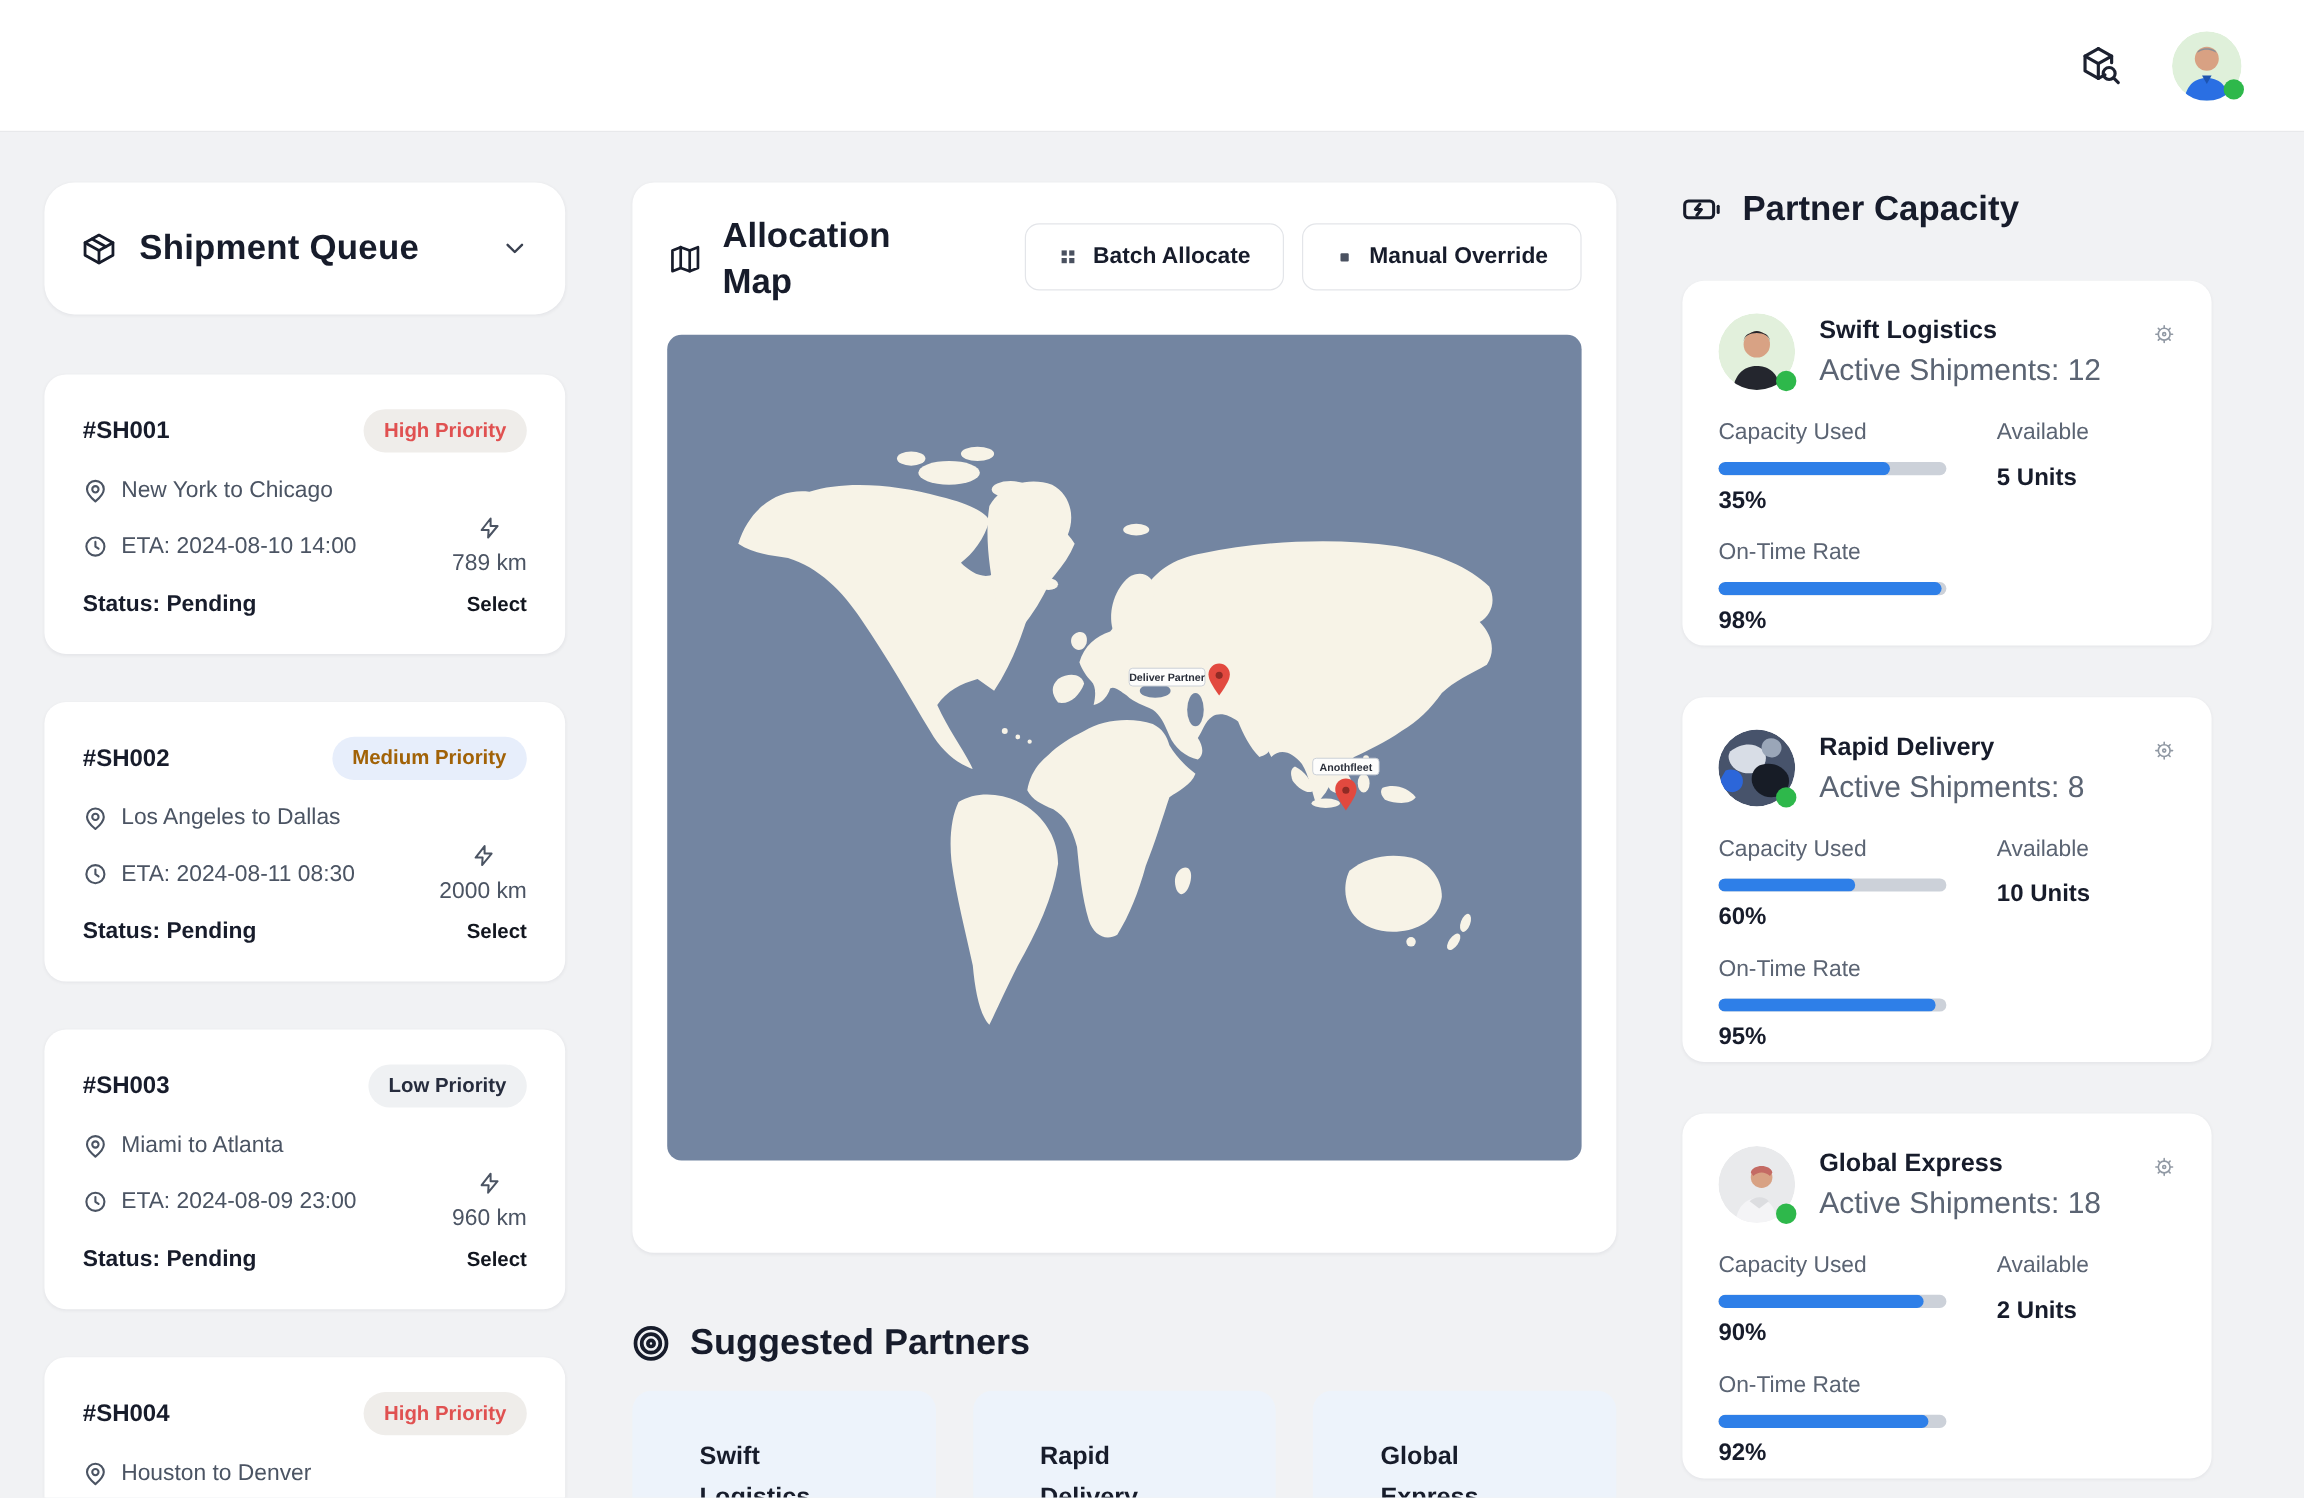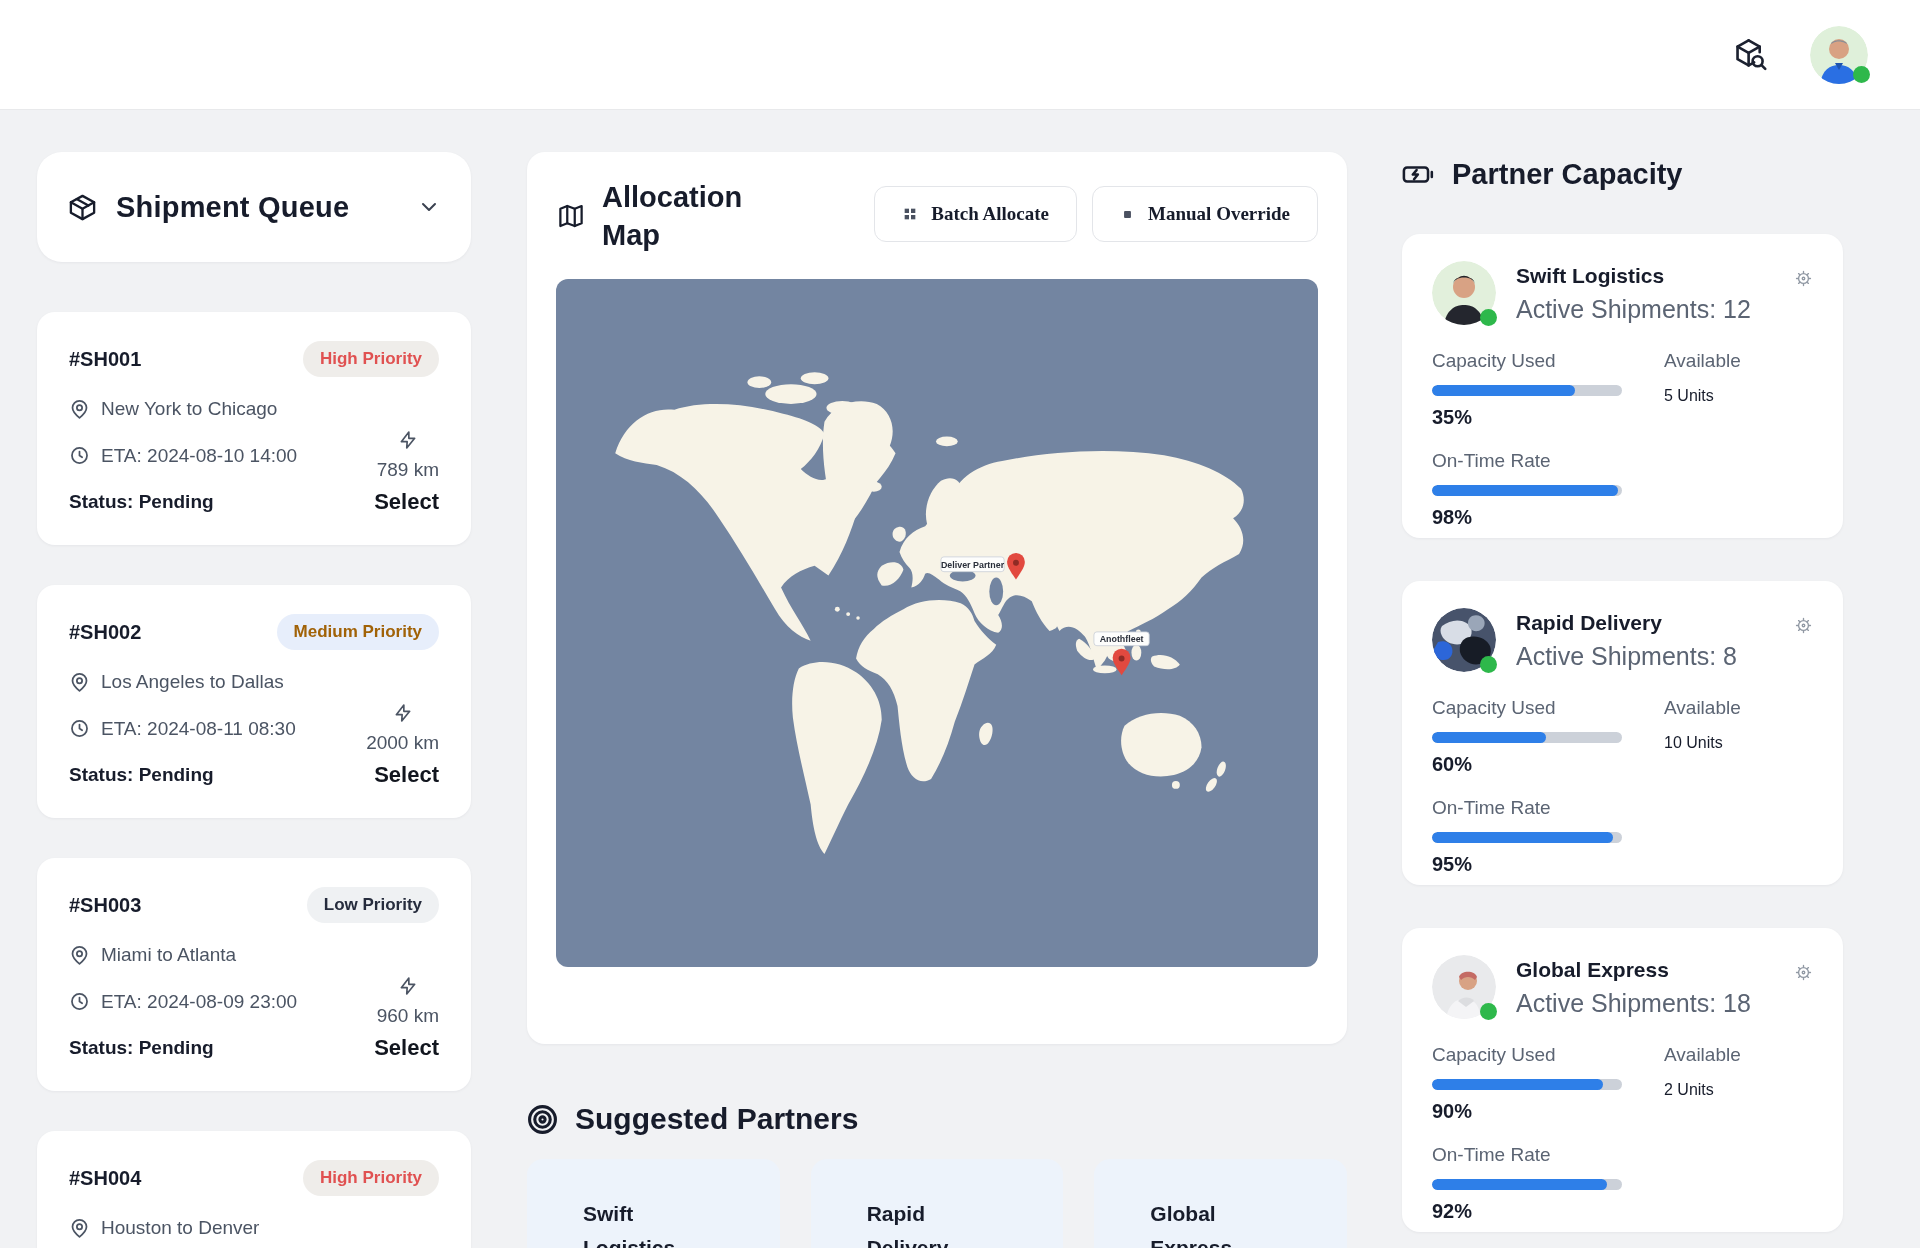--- a/index.html
+++ b/index.html
@@ -39,32 +39,32 @@
   .badge.high   { background:#efedea; color:#e05151; }
   .badge.medium { background:#e7eefb; color:#a16207; }
   .badge.low    { background:#eff1f3; color:#262c3d; }
   .ship-row { display:flex; align-items:center; gap:11px; color:#4b5463; font-size:19px; }
   .ship-row.route { margin-top:21px; }
   .ship-row.eta { margin-top:10px; }
   .ship-row .dist { margin-left:auto; display:flex; align-items:center; gap:9px;flex-direction:column; }
   .ship-bottom { position:absolute; left:32px; right:32px; bottom:30px;
     display:flex; align-items:center; justify-content:space-between; }
   .ship-status { font-size:19px; font-weight:700; color:#171c2b; }
-  .select-btn { font-size:22px; font-weight:700; color:#12161f; background:none; border:none; cursor:pointer;
+  .select-btn { font-size:17px; font-weight:700; color:#12161f; background:none; border:none; cursor:pointer;
     font-family:inherit; }
 
   
   .map-card { padding:26px 29px; height:892px; }
   .map-head { display:flex; align-items:flex-start; }
   .map-title-wrap { display:flex; align-items:center; gap:16px; }
   .map-title { font-size:29px; font-weight:700; line-height:1.32; width:160px; }
   .map-btns { margin-left:auto; display:flex; gap:15px; margin-top:8px; }
   .map-btn { display:flex; align-items:center; gap:13px; height:56px; padding:0 27px;
     background:#fff; border:1px solid #e3e5e9; border-radius:12px;
-    font-size:19px; font-weight:600; color:#171c2b; cursor:pointer; font-family:Liberation Serif, serif; }
+    font-size:19px; font-weight:600; color:#171c2b; cursor:pointer; font-family:Liberation Sans, sans-serif; }
   .map-area { margin-top:24px; height:688px; border-radius:12px; overflow:hidden; background:#7385a1; cursor:pointer; }
 
   
   .sug-head { margin-top:58px; display:flex; align-items:center; gap:17px; color:#171c2b; }
   .sug-title { font-size:30px; font-weight:700; }
   .sug-row { margin-top:23px; display:flex; gap:31px; }
   .sug-card { width:253px; height:280px; background:#edf3fb; border-radius:16px; position:relative;
     padding:38px 18px 0 56px; cursor:pointer; }
   .sug-name { font-size:21px; font-weight:700; line-height:1.6; width:120px; }
   .sug-score { margin-top:4px; font-size:18px; color:#6d7584; line-height:1.5; width:95px; }
@@ -80,21 +80,21 @@
   .pc-name { font-size:21px; font-weight:700; margin-top:3px; }
   .pc-act { font-size:25px; color:#5b6473; margin-top:7px; }
   .gear { margin-left:auto; color:#9199a4; margin-top:8px; cursor:pointer; }
   .pc-grid { display:flex; margin-top:25px; }
   .pc-colL { width:208px; }
   .pc-colR { margin-left:24px; }
   .pc-lbl { font-size:19px; color:#5b6473; }
   .bar { width:190px; height:11px; border-radius:6px; background:#ccd1d9; margin:13px 0 10px; overflow:hidden; }
   .bar-fill { height:100%; border-radius:6px; background:#2e7fe8; }
   .pc-pct { font-size:20px; font-weight:700; }
-  .pc-units { font-size:16px; font-weight:400; margin-top:15px; }
+  .pc-units { font-size:20px; font-weight:700; margin-top:15px; }
   .pc-ontime { margin-top:21px; }
 
   .map-label-text { font-size:9px; font-weight:700; fill:#2a2f3a; font-family:"Liberation Sans","DejaVu Sans",sans-serif; }
 </style>
 </head>
 <body>
 
 <svg width="0" height="0" style="position:absolute">
   <defs>
     <symbol id="i-package" viewBox="0 0 24 24">

